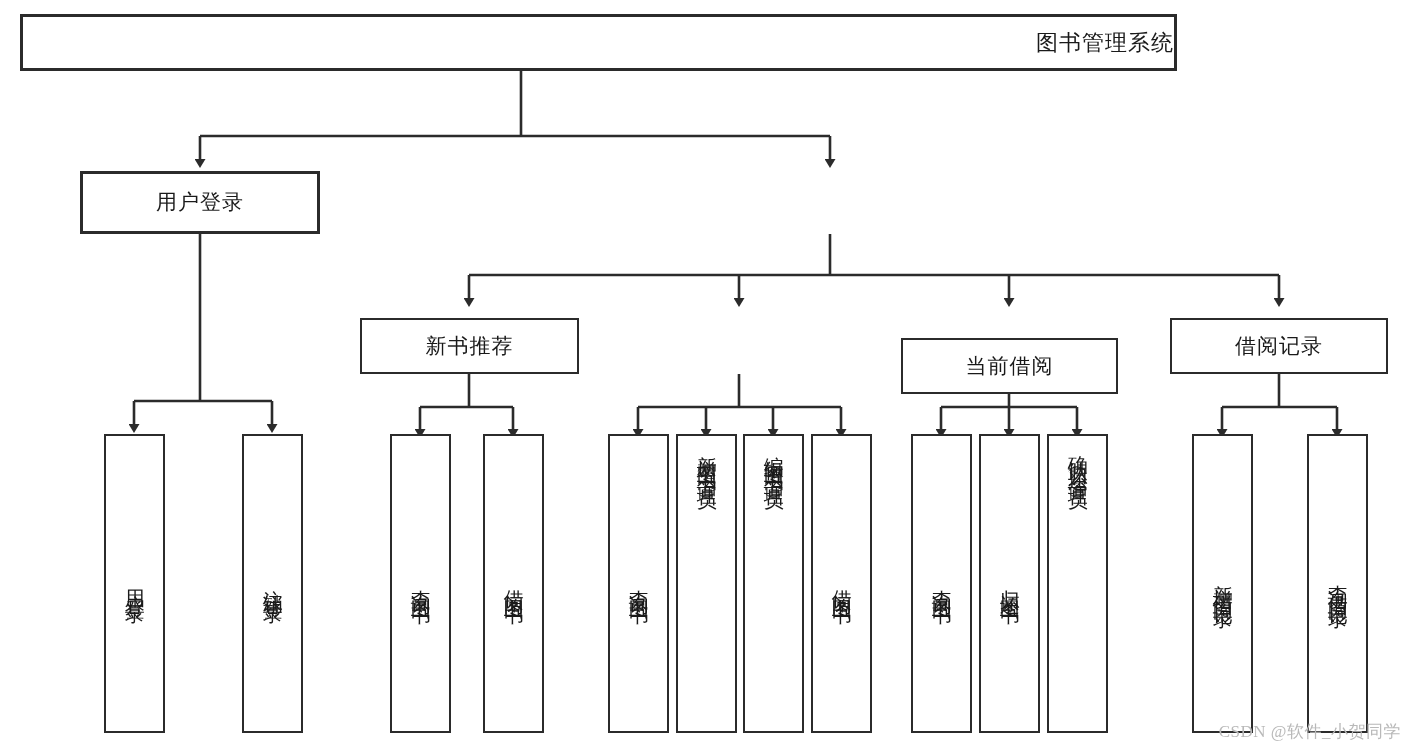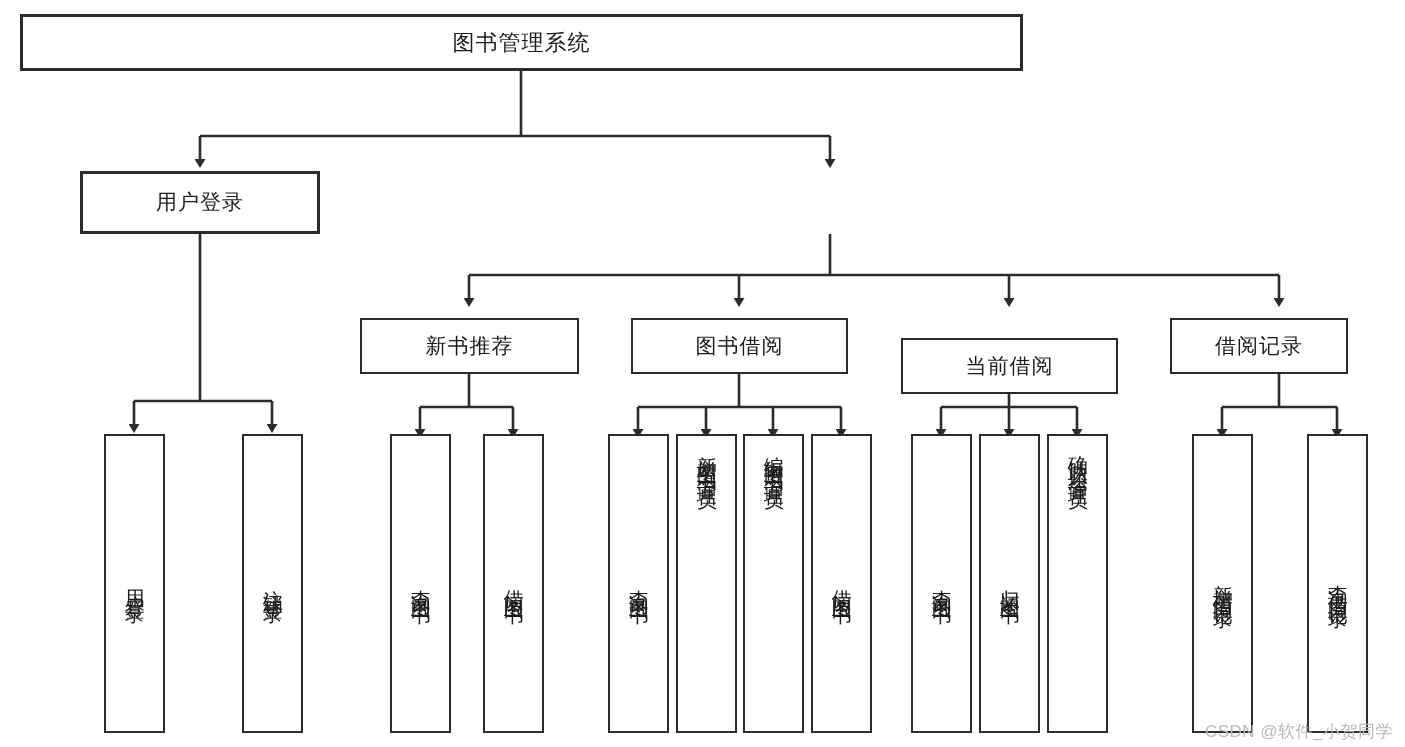--- a/index.html
+++ b/index.html
@@ -64,28 +64,28 @@
     -webkit-writing-mode: vertical-rl;
     font-size: 20px;
     line-height: 1.18;
     letter-spacing: 5px;
     white-space: nowrap;
     text-align: left;
   }
 
   #watermark {
     position: absolute;
-    right: 12px;
+    right: 4px;
     bottom: 4px;
     font-size: 17px;
     color: #b9b9b9;
     letter-spacing: 0.5px;
     z-index: 5;
     white-space: nowrap;
-    font-family: Liberation Sans, sans-serif;
+    font-family: Liberation Serif, serif;
   }
 </style>
 </head>
 <body>
 
 <div id="canvas">
 
   <svg id="edges" viewBox="0 0 1405 747" width="1405" height="747" xmlns="http://www.w3.org/2000/svg">
     <defs>
       <marker id="arrow" markerWidth="9" markerHeight="11" refX="1" refY="5.5" orient="auto" markerUnits="userSpaceOnUse">
@@ -129,38 +129,35 @@
       <path d="M1009,407 L1009,430" marker-end="url(#arrow)"></path>
       <path d="M1077,407 L1077,430" marker-end="url(#arrow)"></path>
 
       <path d="M1279,374 L1279,407"></path>
       <path d="M1222,407 L1337,407"></path>
       <path d="M1222,407 L1222,430" marker-end="url(#arrow)"></path>
       <path d="M1337,407 L1337,430" marker-end="url(#arrow)"></path>
     </g>
   </svg>
 
-  <div class="node root" style="left:20px; top:14px; width:1003px; height:57px;">
+  <div class="node root" style="left:20px; top:14px; width:1157px; height:57px;justify-content:flex-end;">
     <span class="node-label">图书管理系统</span>
   </div>
 
   <div class="node level1" style="left:80px; top:171px; width:240px; height:63px;">
     <span class="node-label">用户登录</span>
   </div>
 
   <div class="node level2" style="left:360px; top:318px; width:219px; height:56px;">
     <span class="node-label">新书推荐</span>
   </div>
-  <div class="node level2" style="left:631px; top:318px; width:217px; height:56px;">
-    <span class="node-label">图书借阅</span>
-  </div>
   <div class="node level2" style="left:901px; top:318px; width:217px; height:56px;margin-top:20px;">
     <span class="node-label">当前借阅</span>
   </div>
-  <div class="node level2" style="left:1170px; top:318px; width:178px; height:56px;">
+  <div class="node level2" style="left:1170px; top:318px; width:218px; height:56px;">
     <span class="node-label">借阅记录</span>
   </div>
 
   <div class="node leaf" style="left:104px; top:434px; width:61px; height:299px;">
     <span class="node-label">用户登录</span>
   </div>
   <div class="node leaf" style="left:242px; top:434px; width:61px; height:299px;">
     <span class="node-label">注销登录</span>
   </div>
 

